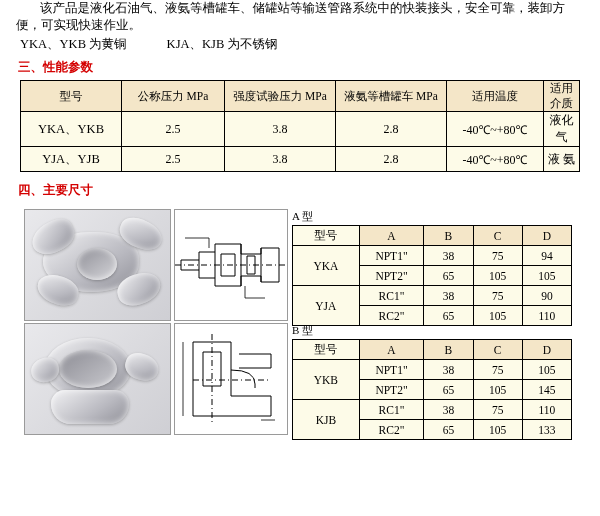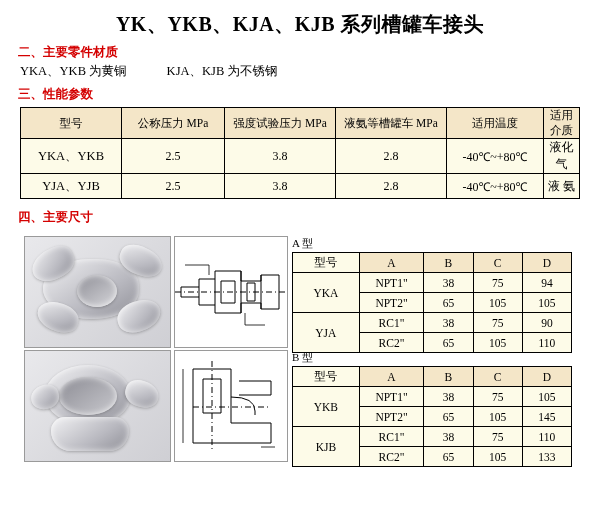--- a/index.html
+++ b/index.html
@@ -102,24 +102,23 @@
   .dimtbl .model{ background:#fdfbe8; width:56px;}
   .dimtbl td.v{ background:#fdfbe8; }
   .dimtbl td.a{ width:54px; }
   .dimtbl td.b,.dimtbl td.c,.dimtbl td.d{ width:40px; }
 </style>
 </head>
 <body>
 
 <div class="page">
 
-  <div class="title">YK、YKB、KJA、KJB 系列槽罐车接头</div>
-
-
-  <div class="sec-head">二、主要零件材质</div>
+
+  <div class="para indent">该产品是液化石油气、液氨等槽罐车、储罐站等输送管路系统中的快装接头，安全可靠，装卸方便，可实现快速作业。</div>
+
   <div class="para2">
     <span>YKA、YKB 为黄铜</span><span class="gap"></span><span>KJA、KJB 为不锈钢</span>
   </div>
 
   <div class="sec-head">三、性能参数</div>
   <table class="perf">
     <thead>
       <tr>
         <td style="width:96px">型号</td>
         <td style="width:98px">公称压力 MPa</td>

